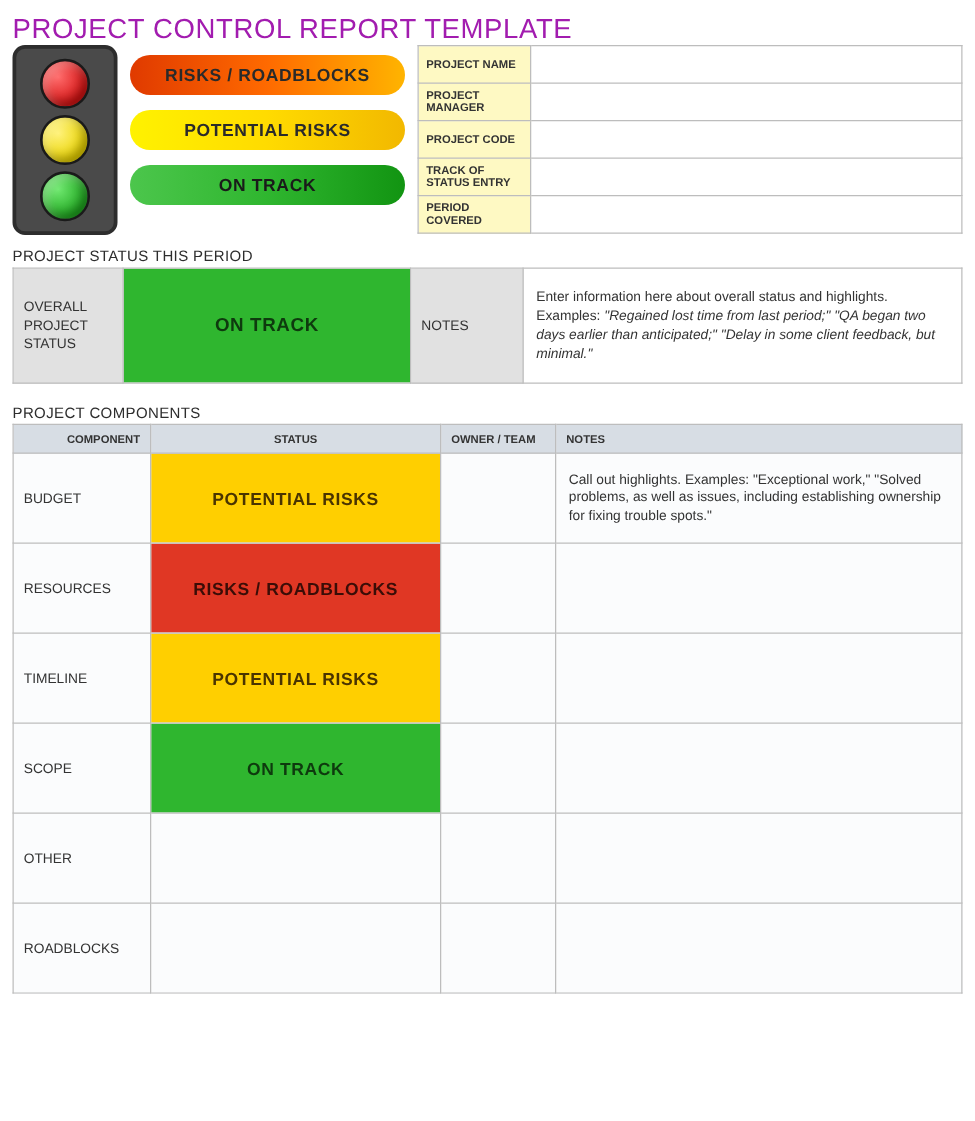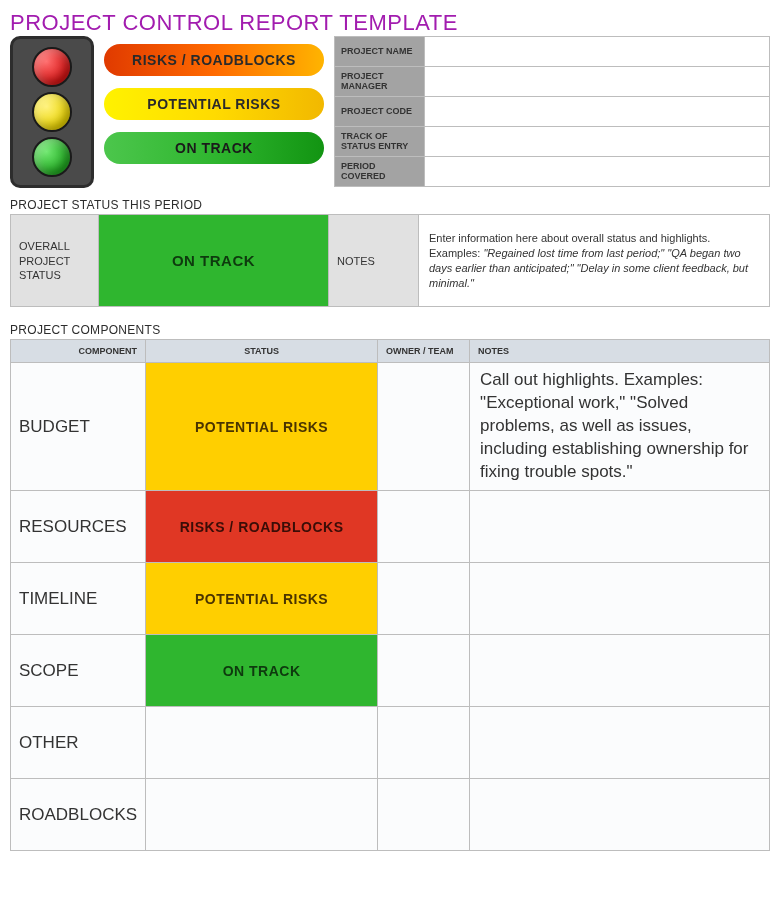--- a/index.html
+++ b/index.html
@@ -79,21 +79,21 @@
     flex: 1;
     width: 100%;
   }
   .meta-table td {
     border: 1px solid #bdbdbd;
     height: 30px;
     font-size: 9px;
     vertical-align: middle;
   }
   .meta-table .label-cell {
-    background: #a3a3a3;
+    background: #fef9c3;
     width: 90px;
     padding: 2px 6px;
     font-weight: bold;
     color: #333;
     line-height: 1.1;
   }
   .meta-table .value-cell {
     background: #fff;
     padding: 2px 6px;
   }
@@ -154,41 +154,41 @@
     font-size: 9px;
     font-weight: bold;
     text-align: left;
     padding: 6px 8px;
     color: #333;
   }
   .components-table td {
     border: 1px solid #bdbdbd;
     height: 72px;
     vertical-align: middle;
-    font-size: 17px;
+    font-size: 11px;
     padding: 16px 8px;
     background: #fbfcfd;
   }
   .components-table .comp-name {
     width: 110px;
     color: #333;
   }
   .components-table .comp-status {
     width: 232px;
     padding: 0;
     text-align: center;
     font-weight: bold;
     font-size: 14px;
     letter-spacing: 0.5px;
   }
   .components-table .comp-owner {
     width: 92px;
   }
   .components-table .comp-notes {
-    font-size: 17px;
+    font-size: 11px;
     line-height: 1.35;
     padding: 6px 10px;
     vertical-align: middle;
     color: #333;
   }
   .status-fill {
     width: 100%;
     height: 100%;
     display: flex;
     align-items: center;

